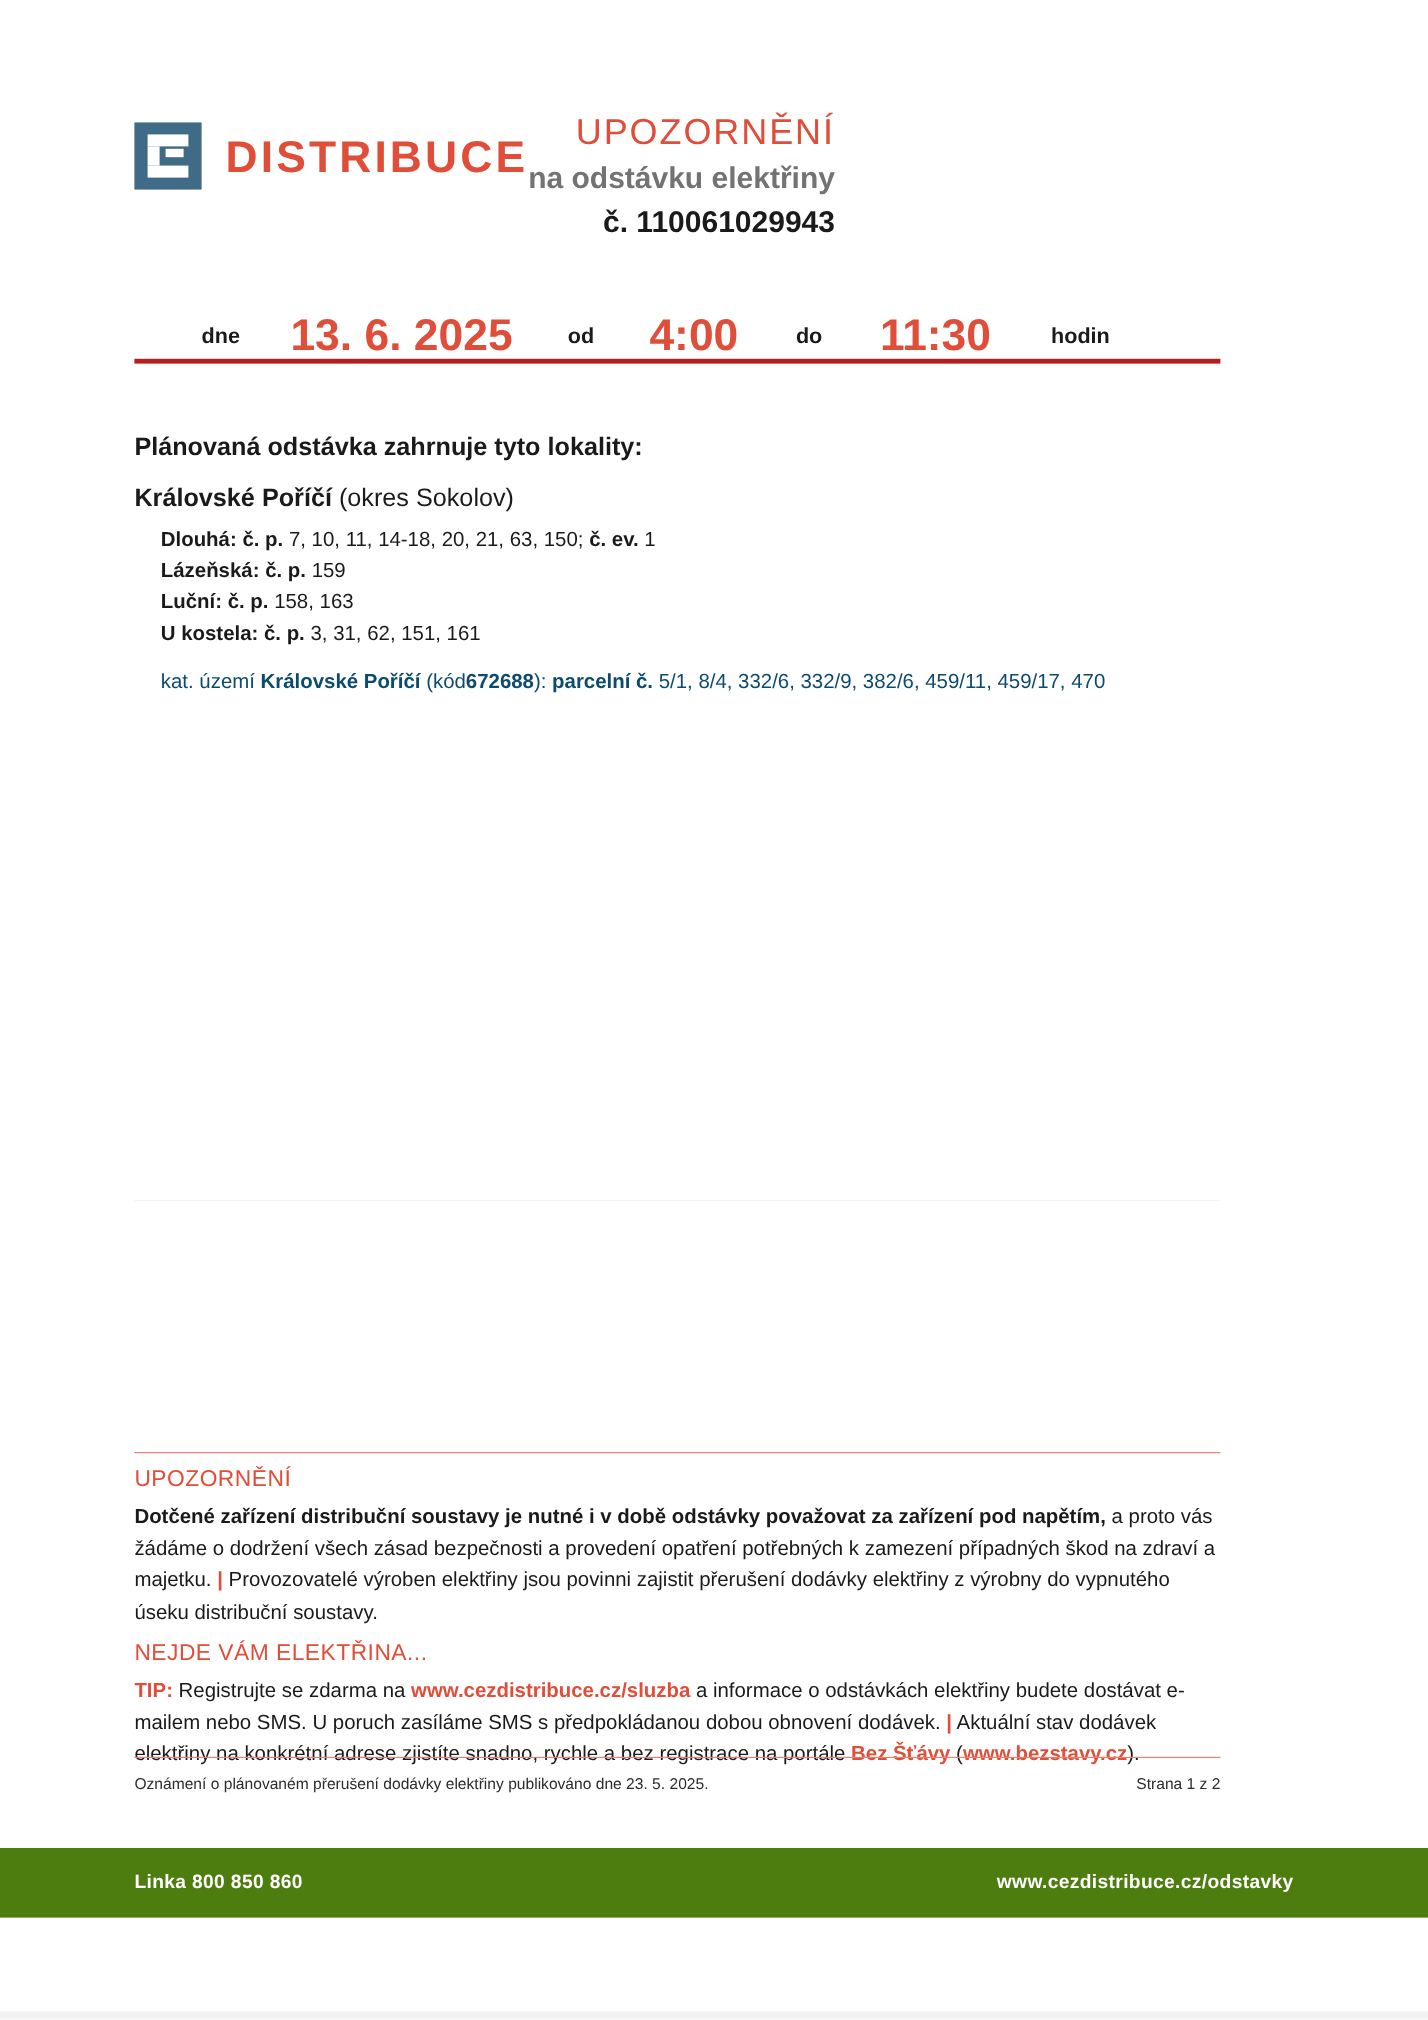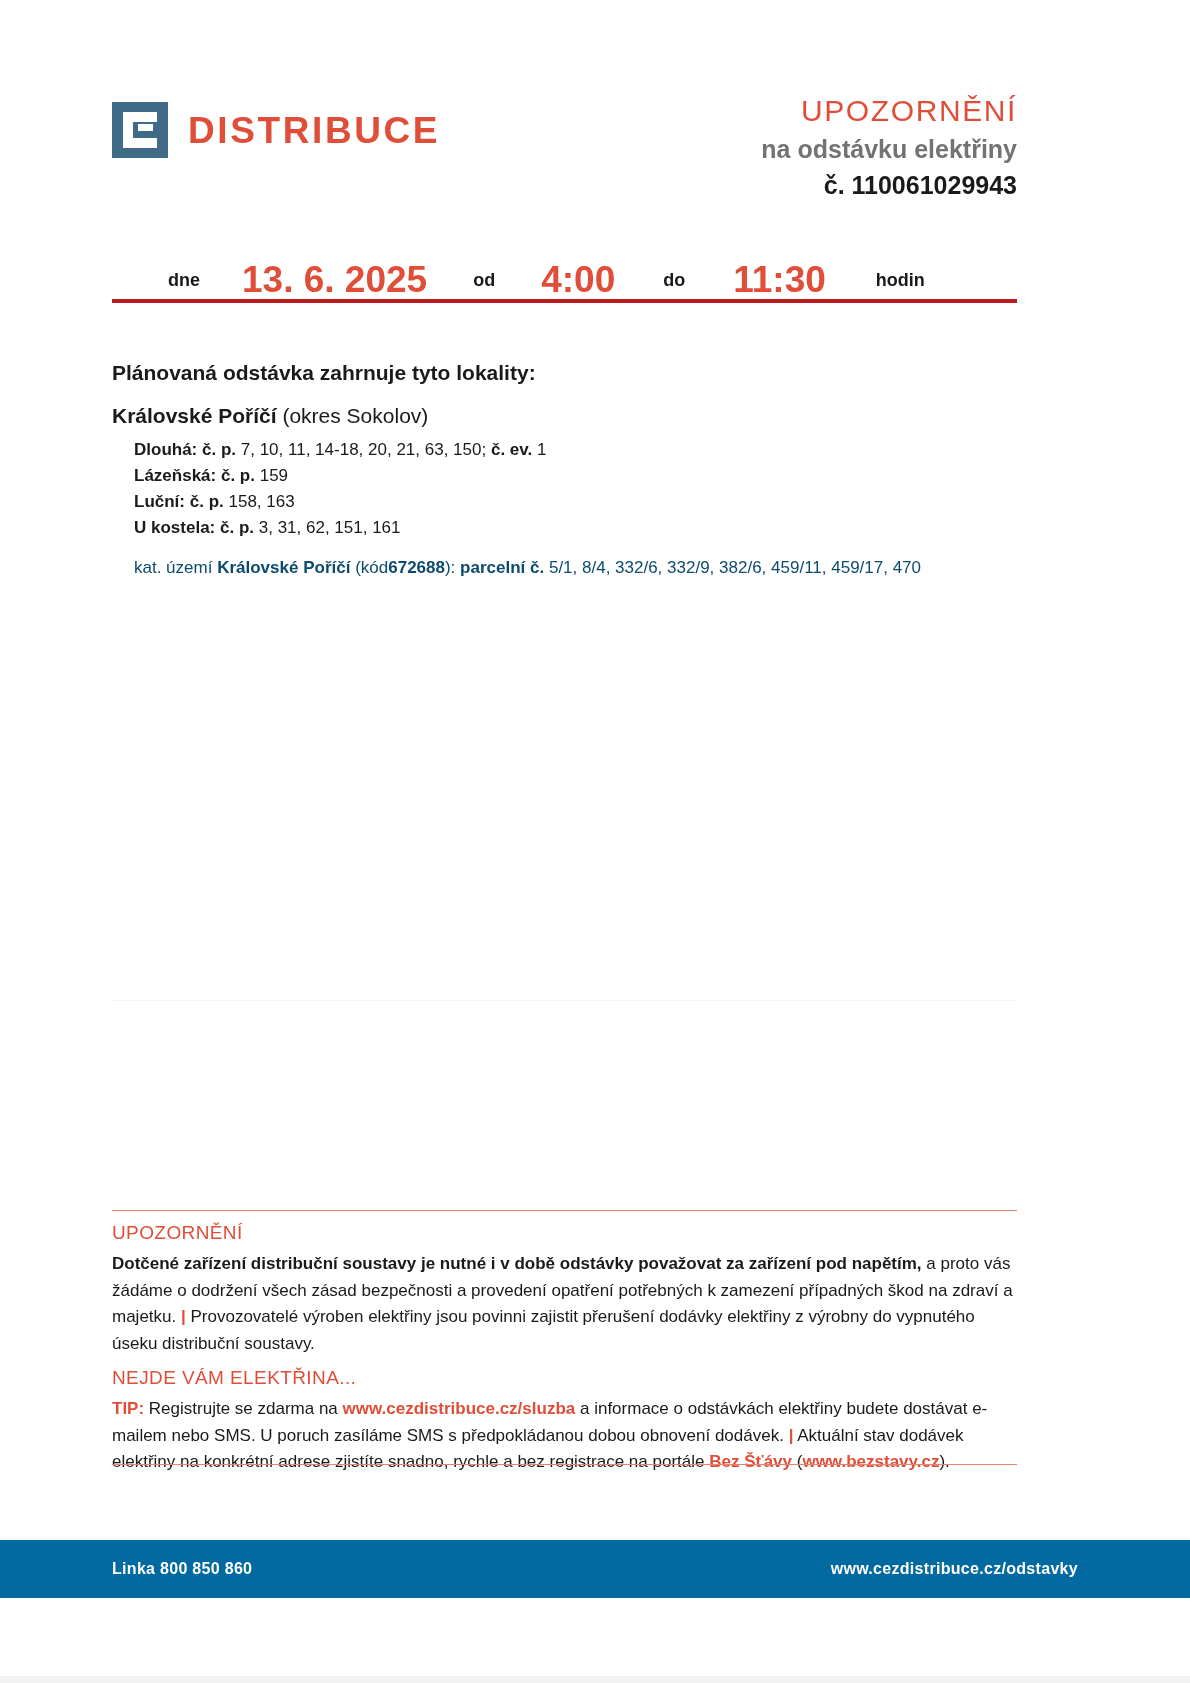--- a/index.html
+++ b/index.html
@@ -23,21 +23,20 @@
   }
 
   
   .header {
     position: absolute;
     left: 112px;
     top: 92px;
     width: 905px;
     display: flex;
     align-items: flex-start;
-    justify-content: space-between;
   }
   .brand {
     display: flex;
     align-items: center;
     gap: 20px;
     padding-top: 10px;
   }
   .logo-mark {
     width: 56px;
     height: 56px;
@@ -250,21 +249,21 @@
     color: #2b2b2b;
   }
 
   
   .footbar {
     position: absolute;
     left: 0;
     top: 1540px;
     width: 1190px;
     height: 58px;
-    background: #0369a1;
+    background: #4d7c0f;
     display: flex;
     align-items: center;
     justify-content: space-between;
     box-sizing: border-box;
     padding: 0 112px;
   }
   .footbar-left,
   .footbar-right {
     color: #ffffff;
     font-size: 16px;
@@ -375,20 +374,24 @@
     <div class="warn-body"><span class="strong">Dotčené zařízení distribuční soustavy je nutné i v době odstávky považovat za zařízení pod napětím,</span><span> a proto vás žádáme o dodržení všech zásad bezpečnosti a provedení opatření potřebných k zamezení případných škod na zdraví a majetku.</span> <span class="pipe">|</span><span> Provozovatelé výroben elektřiny jsou povinni zajistit přerušení dodávky elektřiny z výrobny do vypnutého úseku distribuční soustavy.</span></div>
   </div>
 
   <div class="tipsec">
     <div class="tip-title">NEJDE VÁM ELEKTŘINA...</div>
     <div class="tip-body"><span class="tip-kw">TIP:</span><span> Registrujte se zdarma na </span><span class="link">www.cezdistribuce.cz/sluzba</span><span> a informace o odstávkách elektřiny budete dostávat e-mailem nebo SMS. U poruch zasíláme SMS s předpokládanou dobou obnovení dodávek. </span><span class="pipe">|</span><span> Aktuální stav dodávek elektřiny na konkrétní adrese zjistíte snadno, rychle a bez registrace na portále </span><span class="link">Bez Šťávy</span><span> (</span><span class="link">www.bezstavy.cz</span><span>).</span></div>
   </div>
 
   <div class="rule rule-bottom"></div>
 
+  <div class="meta">
+    <div>Oznámení o plánovaném přerušení dodávky elektřiny publikováno dne 23. 5. 2025.</div>
+    <div>Strana 1 z 2</div>
+  </div>
 
   <div class="footbar">
     <div class="footbar-left">Linka 800 850 860</div>
     <div class="footbar-right">www.cezdistribuce.cz/odstavky</div>
   </div>
 
   <div class="scanline"></div>
 </div>
 
 </body></html>

